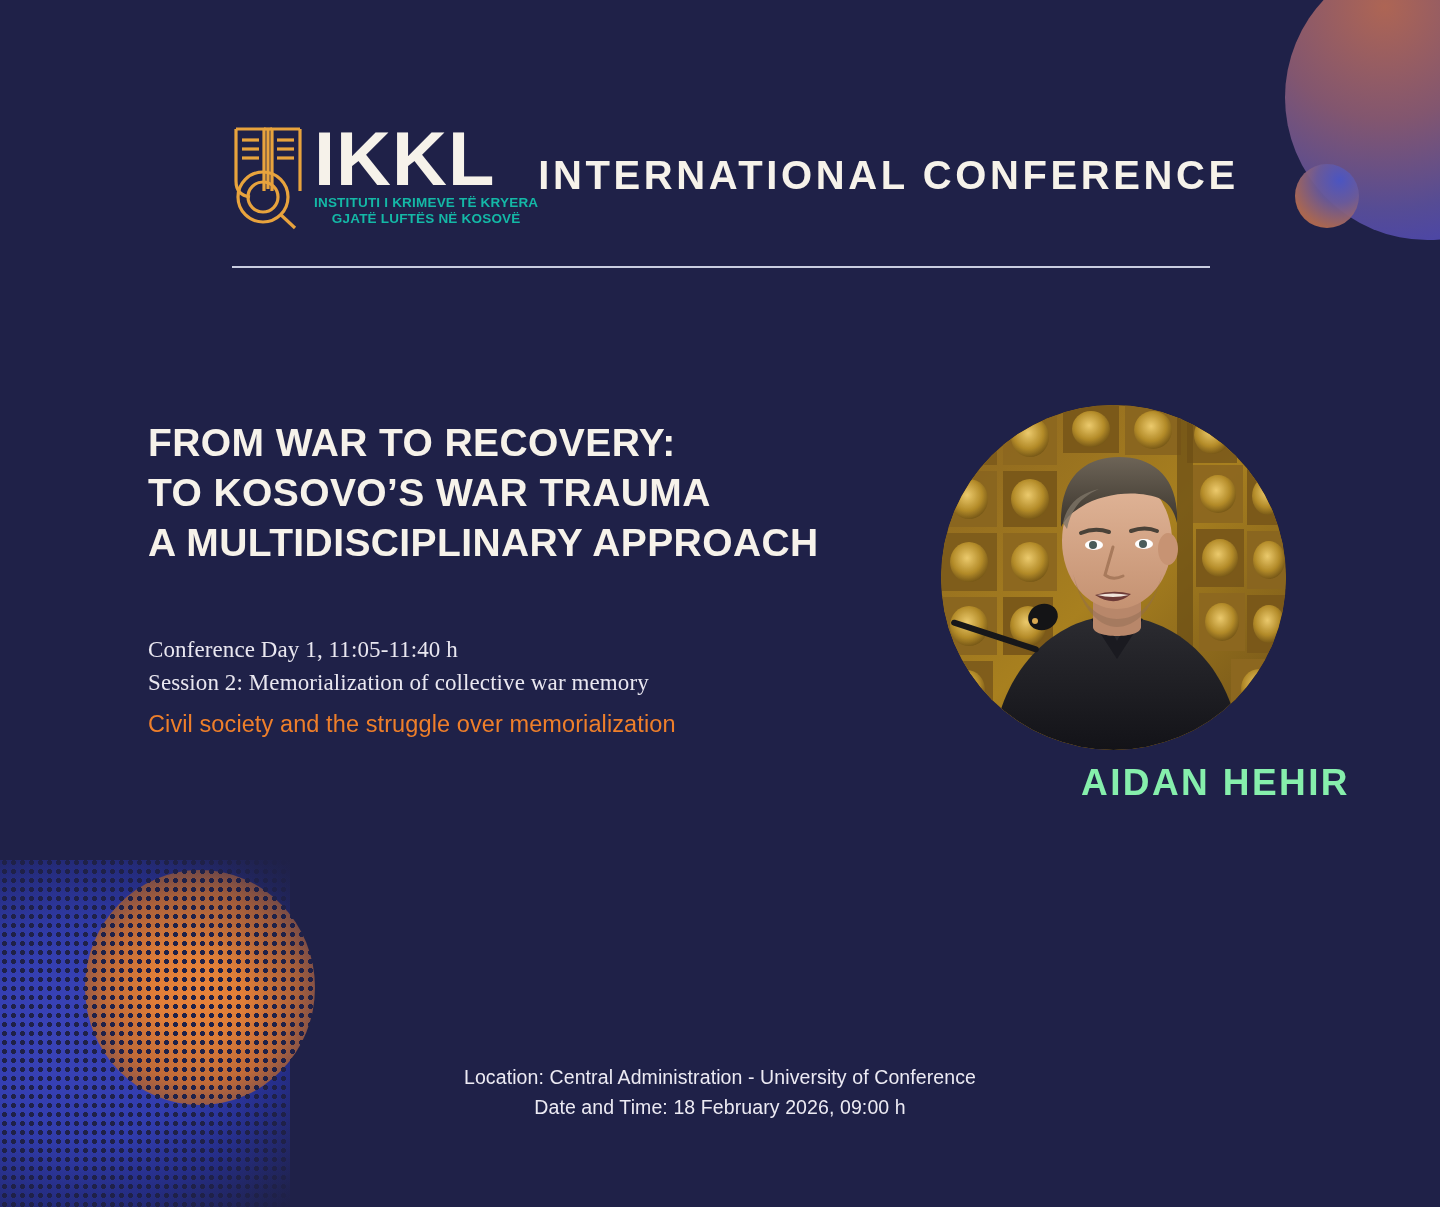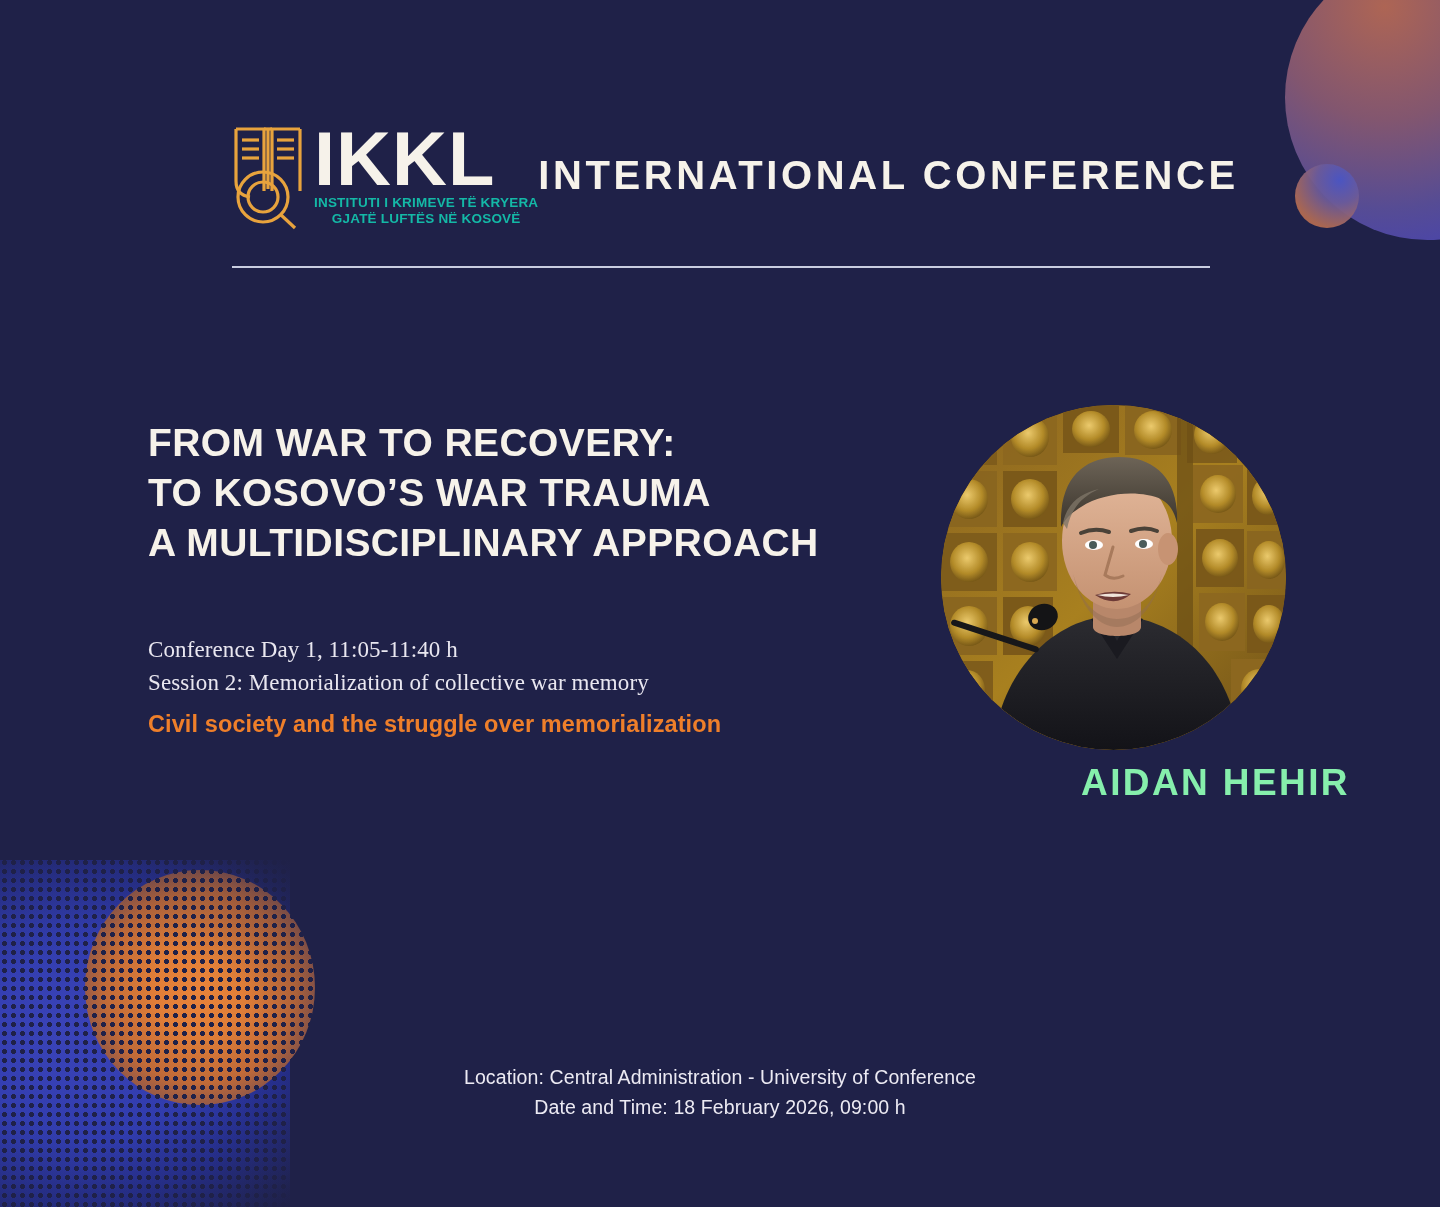--- a/index.html
+++ b/index.html
@@ -172,21 +172,21 @@
   .sess-line {
     font-family: Liberation Serif, serif;
     font-size: 23px;
     line-height: 33px;
     color: #e9e7f0;
     letter-spacing: 0.1px;
     white-space: nowrap;
   }
   .sess-highlight {
     font-family: "Liberation Sans", sans-serif;
-    font-weight: bold;
+    font-weight: normal;
     font-size: 23.5px;
     line-height: 33px;
     color: #ef7f2a;
     letter-spacing: 0.1px;
     margin-top: 9px;
     white-space: nowrap;
   }
 
   
   .speaker-photo {

